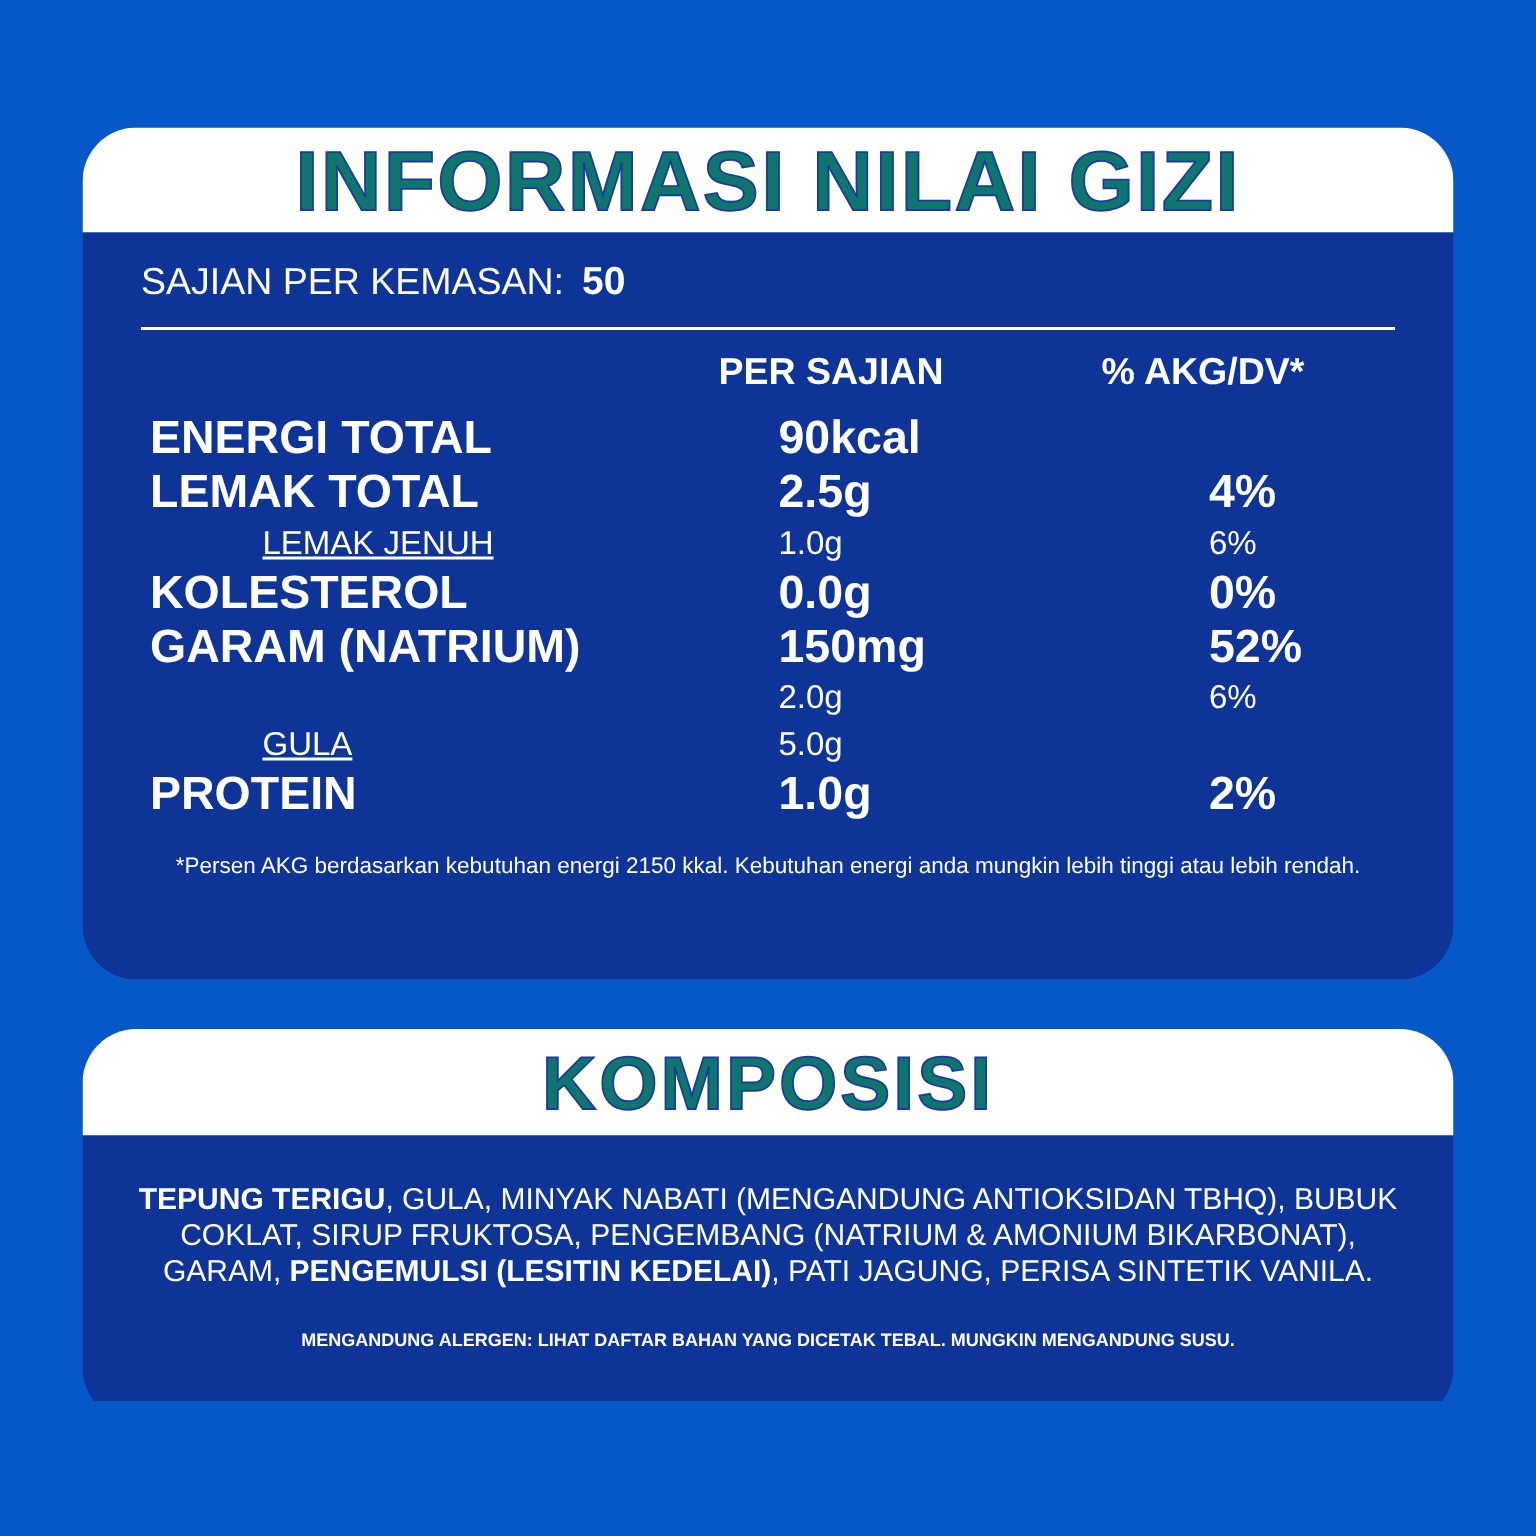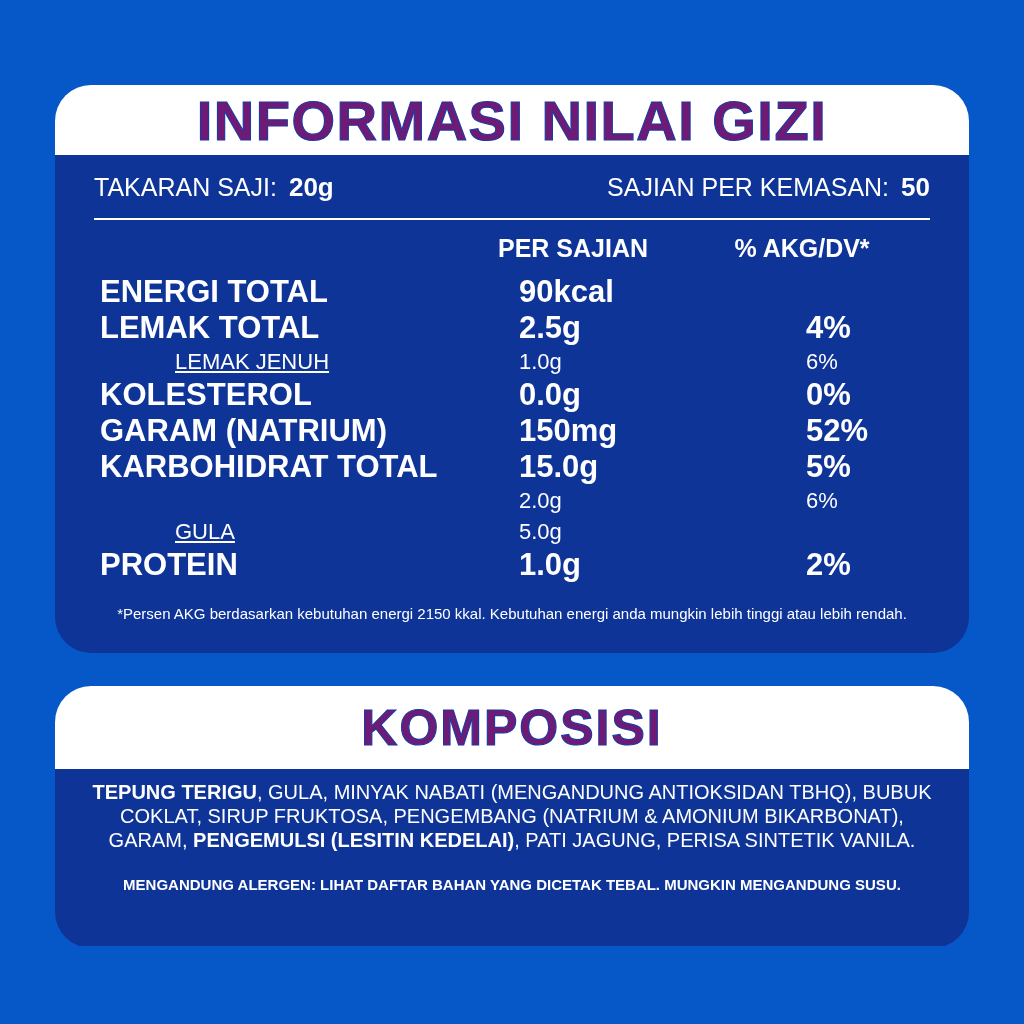--- a/index.html
+++ b/index.html
@@ -19,53 +19,53 @@
     overflow: hidden;
   }
   .panel-nutrition { top: 85px; height: 568px; }
   .panel-composition { top: 686px; height: 262px; }
 
   .panel-head {
     background: #ffffff;
     display: flex; align-items: center; justify-content: center;
   }
   .panel-nutrition .panel-head { height: 70px; }
-  .panel-composition .panel-head { height: 83px; }
+  .panel-composition .panel-head { height: 71px; }
 
   .big-title {
     margin: 12px;
-    color: #701a75;
+    color: #0f766e;
     font-weight: bold;
     letter-spacing: 1.5px;
     -webkit-text-stroke: 1.2px #1c3aa0;
     white-space: nowrap;
   }
   h1.big-title { font-size: 56px; }
   h2.big-title { font-size: 50px; letter-spacing: 2px; }
 
   .panel-body {
     background: #0e3498;
     box-sizing: border-box;
   }
   .panel-nutrition .panel-body { height: 498px; padding: 16px 39px 0; }
-  .panel-composition .panel-body { height: 177px; padding: 11px 36px 0; text-align: center; }
+  .panel-composition .panel-body { height: 177px; padding: 31px 36px 0; text-align: center; }
 
   .serving-row {
     display: flex; justify-content: space-between; align-items: baseline;
     font-size: 25px; height: 32px; line-height: 32px;
   }
   .serving-value { font-size: 26px; font-weight: bold; margin-left: 12px; }
 
   .separator { height: 2px; background: #ffffff; margin-top: 15px; }
 
   .table-header {
     position: relative; height: 28px; margin-top: 14px;
     font-size: 25px; font-weight: bold; line-height: 28px;
   }
-  .col-head-serving { position: absolute; left: 460px; transform: translateX(-50%); white-space: nowrap; margin-left: 19px; }
+  .col-head-serving { position: absolute; left: 460px; transform: translateX(-50%); white-space: nowrap; }
   .col-head-akg     { position: absolute; left: 708px; transform: translateX(-50%); white-space: nowrap; }
 
   .rows { margin-top: 12px; }
   .row { position: relative; display: flex; align-items: center; }
   .row.main { height: 36px; font-size: 31px; font-weight: bold; }
   .row.sub  { height: 31px; font-size: 22px; font-weight: normal; }
   .cell { white-space: nowrap; }
   .cell.label { padding-left: 6px; }
   .cell.label.indent { padding-left: 81px; text-decoration: underline; }
   .cell.value { position: absolute; left: 425px; }
@@ -77,35 +77,32 @@
     text-align: center; white-space: nowrap;
     letter-spacing: 0;
   }
 
   .ingredients {
     margin: 0;
     font-size: 20px; line-height: 24px; font-weight: normal;
   }
   .allergen {
     margin: 20px 0 0;
-    font-size: 15px; line-height: 26px; font-weight: bold;
+    font-size: 12px; line-height: 26px; font-weight: bold;
   }
 </style>
 </head>
 <body>
 
 <section class="panel panel-nutrition">
   <header class="panel-head">
     <h1 class="big-title">INFORMASI NILAI GIZI</h1>
   </header>
   <div class="panel-body">
     <div class="serving-row">
-      <div class="serving-group">
-        <span>TAKARAN SAJI:</span><span class="serving-value">20g</span>
-      </div>
       <div class="serving-group">
         <span>SAJIAN PER KEMASAN:</span><span class="serving-value">50</span>
       </div>
     </div>
     <div class="separator"></div>
     <div class="table-header">
       <span class="col-head-serving">PER SAJIAN</span>
       <span class="col-head-akg">% AKG/DV*</span>
     </div>
     <div class="rows" id="nutrition-rows">
@@ -127,25 +124,20 @@
         <div class="row main">
           <span class="cell label">KOLESTEROL</span>
           <span class="cell value">0.0g</span>
           <span class="cell akg">0%</span>
         </div>
         <div class="row main">
           <span class="cell label">GARAM (NATRIUM)</span>
           <span class="cell value">150mg</span>
           <span class="cell akg">52%</span>
         </div>
-        <div class="row main">
-          <span class="cell label">KARBOHIDRAT TOTAL</span>
-          <span class="cell value">15.0g</span>
-          <span class="cell akg">5%</span>
-        </div>
         <div class="row sub">
           <span class="cell value">2.0g</span>
           <span class="cell akg">6%</span>
         </div>
         <div class="row sub">
           <span class="cell label indent">GULA</span>
           <span class="cell value">5.0g</span>
           <span class="cell akg"></span>
         </div>
         <div class="row main">

